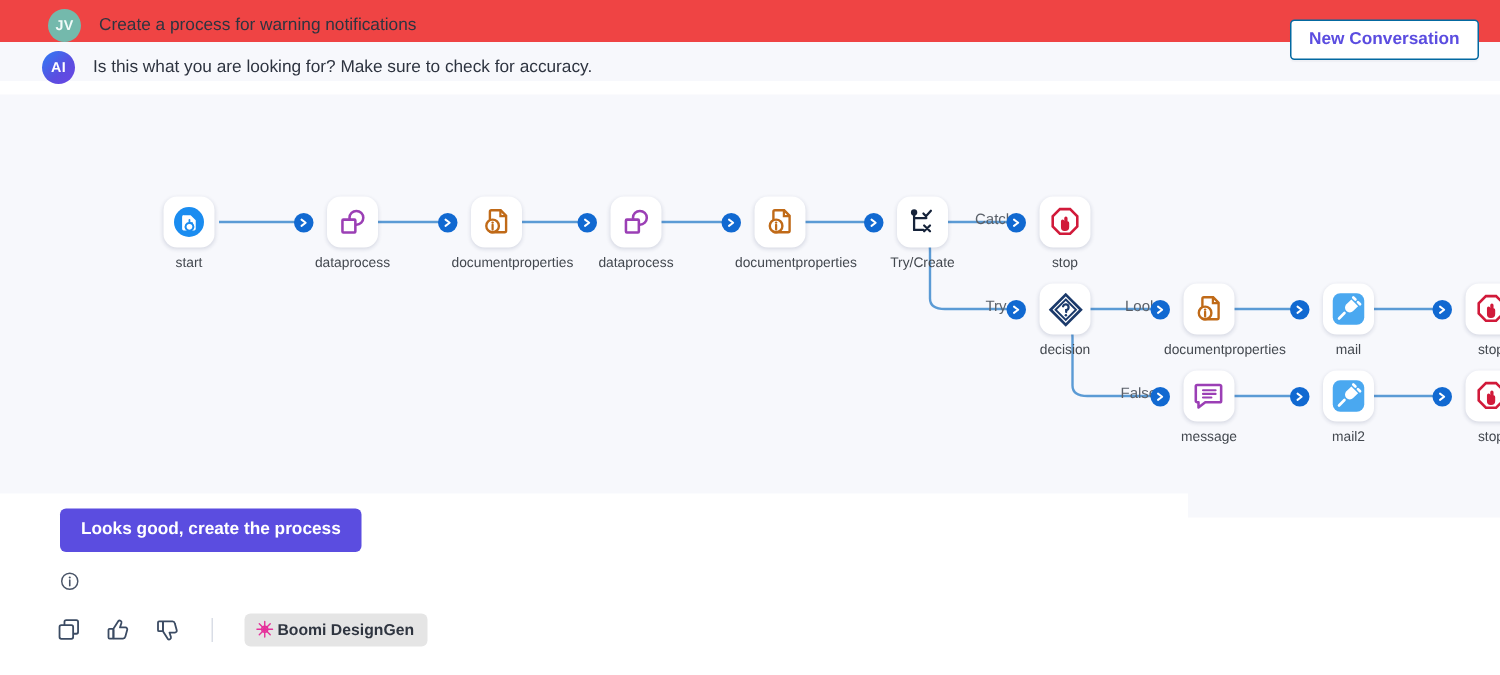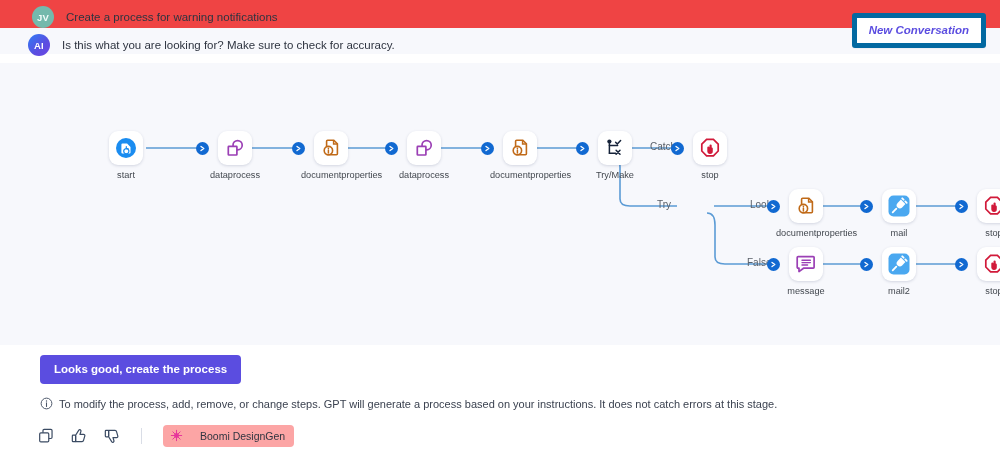--- a/index.html
+++ b/index.html
@@ -35,29 +35,28 @@
   .msg-text {
     margin-left: 12px;
     font-size: 11.5px; color: #2e3440;
     line-height: 22px; white-space: nowrap; text-align: right;
   }
 
   
   .new-conv {
     position: absolute; top: 13px; right: 14px;
     background: #ffffff;
-    border: 5px solid #0369a1;
+    border: 1px solid #0369a1;
     border-radius: 3px;
     padding: 6px 12px 7px 12px;
     font-size: 11.5px; font-weight: bold;
     color: #5b4de0;
     cursor: pointer;
     box-shadow: 0 1px 1px rgba(20,30,60,.04);
     white-space: nowrap;
-    font-style: italic;
   }
 
   
   .canvas {
     position: absolute; left: 0; top: 63px;
     width: 1000px; height: 282px;
     background: #f7f8fc;
   }
   .canvas svg.wires { position: absolute; left: 0; top: 0; }
 
@@ -80,21 +79,21 @@
     z-index: 4;
   }
   .port svg { display:block; }
 
   .edge-label {
     position: absolute; font-size: 10px; color: #5a6069;
     white-space: nowrap; z-index: 3;
   }
 
   
-  .footer { position: absolute; left: 0; top: 345px; width: 792px; height: 105px; background:#ffffff; }
+  .footer { position: absolute; left: 0; top: 329px; width: 792px; height: 105px; background:#ffffff; }
   .cta {
     position: absolute; left: 40px; top: 10px;
     background: #5b4de0; color: #ffffff;
     border: none; border-radius: 4px;
     font-family: "Liberation Sans", sans-serif;
     font-size: 11.5px; font-weight: bold;
     padding: 8px 14px 9px 14px; cursor: pointer;
   }
   .hint {
     position: absolute; left: 40px; top: 52px;
@@ -102,25 +101,26 @@
     display: flex; align-items: center; gap: 6px;
     white-space: nowrap;
   }
   .actions {
     position: absolute; left: 38px; top: 80px;
     display: flex; align-items: center; gap: 17px;
   }
   .actions .ico { cursor: pointer; display:flex; }
   .vdiv { width: 1px; height: 16px; background: #d9dde6; margin: 0 4px; }
   .badge {
-    display: flex; align-items: center; gap: 17px;
-    background: #fca5a5; border-radius: 4px;
+    display: flex; align-items: center; gap: 2px;
+    background: #e5e5e5; border-radius: 4px;
     padding: 4px 9px 5px 7px;
     font-size: 10.5px; color: #2f3540;
     white-space: nowrap;
+    font-weight: bold;
   }
 </style>
 </head>
 <body>
 
 <div class="app">
 
   <div class="msg-row user">
     <div class="avatar jv">JV</div>
     <div class="msg-text">Create a process for warning notifications</div>
@@ -255,38 +255,54 @@
         </span>
         <svg width="22" height="22" viewBox="0 0 22 22">
           <circle cx="5.4" cy="4.6" r="2.1" fill="#16233a"></circle>
           <path d="M5.4 6.7 v9.6" stroke="#16233a" stroke-width="1.5" stroke-linecap="round"></path>
           <path d="M5.4 8.4 h8.2" stroke="#16233a" stroke-width="1.5" stroke-linecap="round"></path>
           <path d="M11.6 5.3 l1.7 1.8 l3.3 -3.6" fill="none" stroke="#16233a" stroke-width="1.5" stroke-linecap="round" stroke-linejoin="round"></path>
           <path d="M12.1 13.3 l3.9 3.9 M16 13.3 l-3.9 3.9" stroke="#16233a" stroke-width="1.5" stroke-linecap="round"></path>
           <path d="M5.4 16.3 h6.2" stroke="#16233a" stroke-width="1.5" stroke-linecap="round"></path>
         </svg>
       </div>
-      <div class="lbl">Try/Make</div>
+      <div class="lbl">Try/Create</div>
     </div>
 
     <div class="node" style="left:680px;top:68px">
       <div class="chip">
         <span class="port">
           <svg width="7" height="7" viewBox="0 0 7 7">
               <path d="M2 1.4 L4.8 3.5 L2 5.6" fill="none" stroke="#fff" stroke-width="1.3" stroke-linecap="round" stroke-linejoin="round"></path>
             </svg>
         </span>
         <svg width="22" height="22" viewBox="0 0 22 22">
           <polygon points="7.6,2.4 14.4,2.4 19.2,7.2 19.2,14 14.4,18.8 7.6,18.8 2.8,14 2.8,7.2" fill="#ffffff" stroke="#d11a3a" stroke-width="1.7"></polygon>
           <path d="M8.3 14.6 v-4.1 a1.1 1.1 0 0 1 2.2 0 v-2 a1.1 1.1 0 0 1 2.2 0 v2 a1.1 1.1 0 0 1 1.1 1.1 v2.7 a2.7 2.7 0 0 1 -2.7 2.7 h-0.5 a2.5 2.5 0 0 1 -2.3 -2.4 z" fill="#d11a3a"></path>
         </svg>
       </div>
       <div class="lbl">stop</div>
     </div>
 
+    <div class="node" style="left:680px;top:126px">
+      <div class="chip">
+        <span class="port">
+          <svg width="7" height="7" viewBox="0 0 7 7">
+              <path d="M2 1.4 L4.8 3.5 L2 5.6" fill="none" stroke="#fff" stroke-width="1.3" stroke-linecap="round" stroke-linejoin="round"></path>
+            </svg>
+        </span>
+        <svg width="23" height="23" viewBox="0 0 23 23">
+          <polygon points="11.5,1.4 21.6,11.5 11.5,21.6 1.4,11.5" fill="#ffffff" stroke="#1b3a6b" stroke-width="1.8"></polygon>
+          <polygon points="11.5,4.7 18.3,11.5 11.5,18.3 4.7,11.5" fill="none" stroke="#1b3a6b" stroke-width="1.3"></polygon>
+          <path d="M9.7 9.2 a1.9 1.9 0 1 1 2.1 2.5 v1.3" fill="none" stroke="#1b3a6b" stroke-width="1.5" stroke-linecap="round"></path>
+          <circle cx="11.6" cy="15.2" r="0.85" fill="#1b3a6b"></circle>
+        </svg>
+      </div>
+      <div class="lbl">decision</div>
+    </div>
 
     <div class="node" style="left:776px;top:126px">
       <div class="chip">
         <span class="port">
           <svg width="7" height="7" viewBox="0 0 7 7">
               <path d="M2 1.4 L4.8 3.5 L2 5.6" fill="none" stroke="#fff" stroke-width="1.3" stroke-linecap="round" stroke-linejoin="round"></path>
             </svg>
         </span>
         <svg width="22" height="22" viewBox="0 0 22 22">
           <path d="M7.6 3.2 h6.2 l3.6 3.6 v10 a1 1 0 0 1 -1 1 h-8.8 a1 1 0 0 1 -1 -1 v-12.6 a1 1 0 0 1 1 -1 z" fill="#ffffff" stroke="#c06a18" stroke-width="1.6"></path>
@@ -383,21 +399,20 @@
   <div class="footer">
 
     <button class="cta">Looks good, create the process</button>
 
     <div class="hint">
       <svg width="13" height="13" viewBox="0 0 16 16">
         <circle cx="8" cy="8" r="6.6" fill="none" stroke="#4a5568" stroke-width="1.2"></circle>
         <circle cx="8" cy="4.9" r="0.85" fill="#4a5568"></circle>
         <path d="M8 7 v4.7" stroke="#4a5568" stroke-width="1.3" stroke-linecap="round"></path>
       </svg>
-      <span>To modify the process, add, remove, or change steps. GPT will generate a process based on your instructions. It does not catch errors at this stage.</span>
     </div>
 
     <div class="actions">
       <span class="ico">
         <svg width="16" height="16" viewBox="0 0 18 18">
           <rect x="5.6" y="1.6" width="10.2" height="10.2" rx="1.3" fill="none" stroke="#3b4b63" stroke-width="1.35"></rect>
           <rect x="1.9" y="5.4" width="10.2" height="10.2" rx="1.3" fill="#ffffff" stroke="#3b4b63" stroke-width="1.35"></rect>
         </svg>
       </span>
       <span class="ico">

